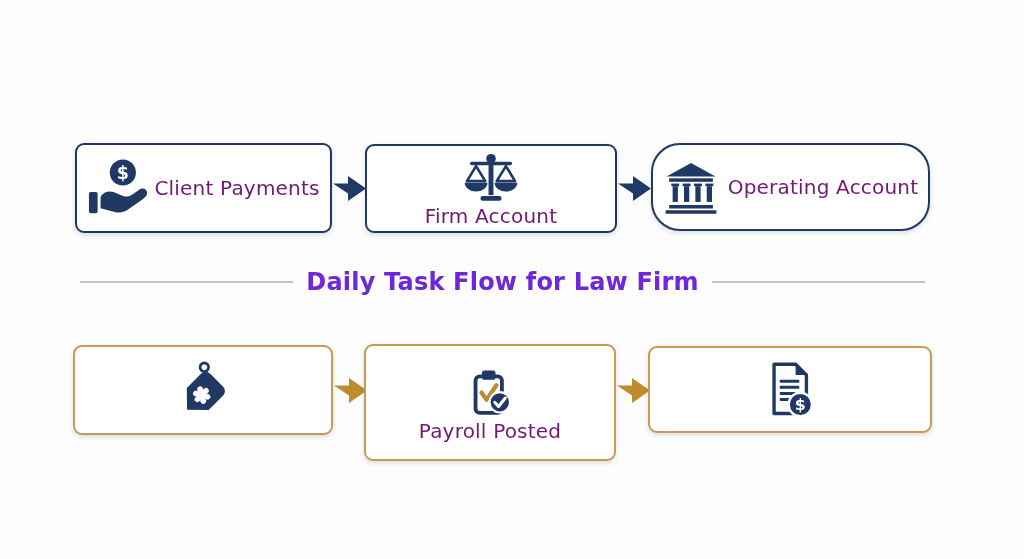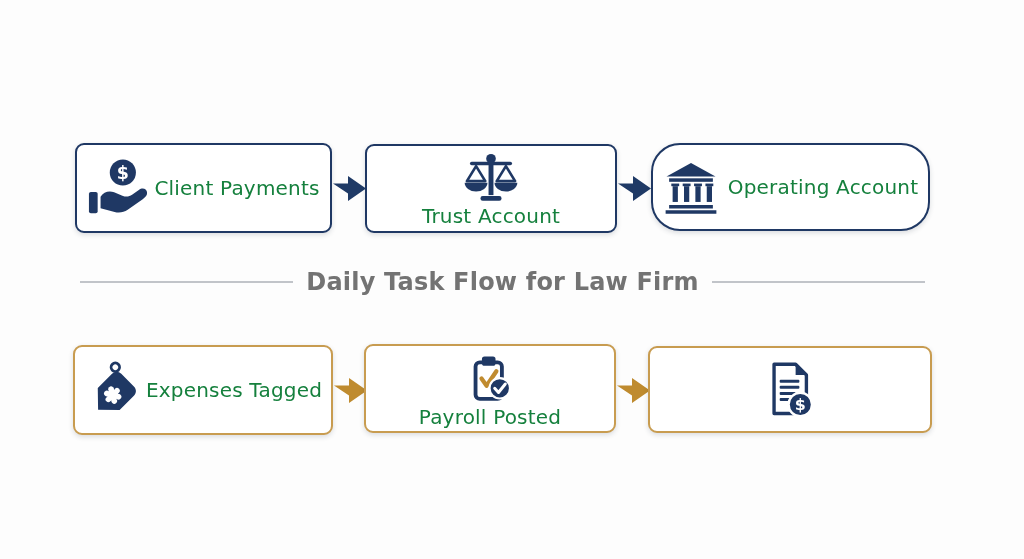--- a/index.html
+++ b/index.html
@@ -18,34 +18,34 @@
     box-sizing:border-box;
     display:flex; align-items:center; justify-content:center;
     box-shadow:0 2px 5px rgba(40,50,70,.16);
   }
   .flow-box.navy { border:2px solid #1f3864; }
   .flow-box.gold { border:2px solid #c89c50; }
   .flow-box.row  { flex-direction:row; gap:5px; }
   .flow-box.col  { flex-direction:column; gap:1px; padding-top:4px; }
 
   .label {
-    color:#15803d;
+    color:#701a75;
     font-size:20px;
     letter-spacing:.2px;
     white-space:nowrap;
   }
   .title-row {
     position:absolute; left:0; right:0; top:262px; height:40px;
     display:flex; align-items:center;
   }
   .divider-line { height:2px; background:#c1c4c9; flex:1; }
   .divider-line.left  { margin-left:80px; }
   .divider-line.right { margin-right:99px; }
   .flow-title {
-    color:#737373; font-weight:700; font-size:24px;
+    color:#6d28d9; font-weight:700; font-size:24px;
     padding:0 13px; letter-spacing:.2px; white-space:nowrap;
   }
   .arrow { position:absolute; width:34px; height:27px; }
   .icon  { display:block; flex:0 0 auto; }
 </style>
 </head>
 <body>
 
 <div class="canvas">
 
@@ -69,21 +69,21 @@
     <svg class="icon" width="60" height="50" viewBox="0 0 64 57">
       <circle cx="32" cy="6.5" r="5.5" fill="#1f3864"></circle>
       <rect x="8" y="10" width="48" height="4" rx="2" fill="#1f3864"></rect>
       <rect x="29.2" y="7" width="5.6" height="41" fill="#1f3864"></rect>
       <path d="M15 15 L4.5 32 H25.5 Z" fill="none" stroke="#1f3864" stroke-width="3" stroke-linejoin="round"></path>
       <path d="M2 34 A13 10 0 0 0 28 34 Z" fill="#1f3864"></path>
       <path d="M49 15 L38.5 32 H59.5 Z" fill="none" stroke="#1f3864" stroke-width="3" stroke-linejoin="round"></path>
       <path d="M36 34 A13 10 0 0 0 62 34 Z" fill="#1f3864"></path>
       <rect x="20" y="49" width="24" height="5.5" rx="2.5" fill="#1f3864"></rect>
     </svg>
-    <span class="label">Trust Account</span>
+    <span class="label">Firm Account</span>
   </div>
 
   <svg class="arrow" style="left:618px; top:175px;" viewBox="0 0 34 27">
     <path d="M0 8.5 H15 V1 L33 13.5 L15 26 V18.5 Z" fill="#1f3a66"></path>
   </svg>
 
   <div class="flow-box navy row" style="left:651px; top:143px; width:279px; height:88px; gap:9px;border-radius:29px;">
     <svg class="icon" width="56" height="53" viewBox="0 0 64 60">
       <path d="M32 2 L60 17.5 H4 Z" fill="#1f3864"></path>
       <rect x="7" y="19.5" width="50" height="4" fill="#1f3864"></rect>
@@ -115,28 +115,27 @@
         <circle cx="30" cy="32" r="6" fill="#ffffff"></circle>
         <circle cx="36.5" cy="32" r="3" fill="#ffffff"></circle>
         <circle cx="33.2" cy="37.6" r="3" fill="#ffffff"></circle>
         <circle cx="26.8" cy="37.6" r="3" fill="#ffffff"></circle>
         <circle cx="23.5" cy="32" r="3" fill="#ffffff"></circle>
         <circle cx="26.8" cy="26.4" r="3" fill="#ffffff"></circle>
         <circle cx="33.2" cy="26.4" r="3" fill="#ffffff"></circle>
         <circle cx="53" cy="13" r="4.5" fill="none" stroke="#1f3864" stroke-width="3"></circle>
       </g>
     </svg>
-    <span class="label">Expenses Tagged</span>
   </div>
 
   <svg class="arrow" style="left:334px; top:377px;" viewBox="0 0 34 27">
     <path d="M0 8.5 H15 V1 L33 13.5 L15 26 V18.5 Z" fill="#bf8b2f"></path>
   </svg>
 
-  <div class="flow-box gold col" style="left:364px; top:344px; width:252px; height:89px;">
+  <div class="flow-box gold col" style="left:364px; top:344px; width:252px; height:117px;">
     <svg class="icon" width="56" height="51" viewBox="0 0 64 60">
       <rect x="15" y="11" width="31" height="43" rx="5" fill="#ffffff" stroke="#1f3864" stroke-width="4.5"></rect>
       <rect x="22.5" y="4" width="16" height="11" rx="3" fill="#1f3864"></rect>
       <path d="M22 30 L28 38.5 L39.5 21.5" stroke="#c08b2f" stroke-width="5" fill="none" stroke-linecap="round" stroke-linejoin="round"></path>
       <circle cx="43.5" cy="41.5" r="12" fill="#1f3864" stroke="#ffffff" stroke-width="2.5"></circle>
       <path d="M37.5 41.5 L42 46.5 L50 36.5" stroke="#ffffff" stroke-width="3.5" fill="none" stroke-linecap="round" stroke-linejoin="round"></path>
     </svg>
     <span class="label">Payroll Posted</span>
   </div>
 

